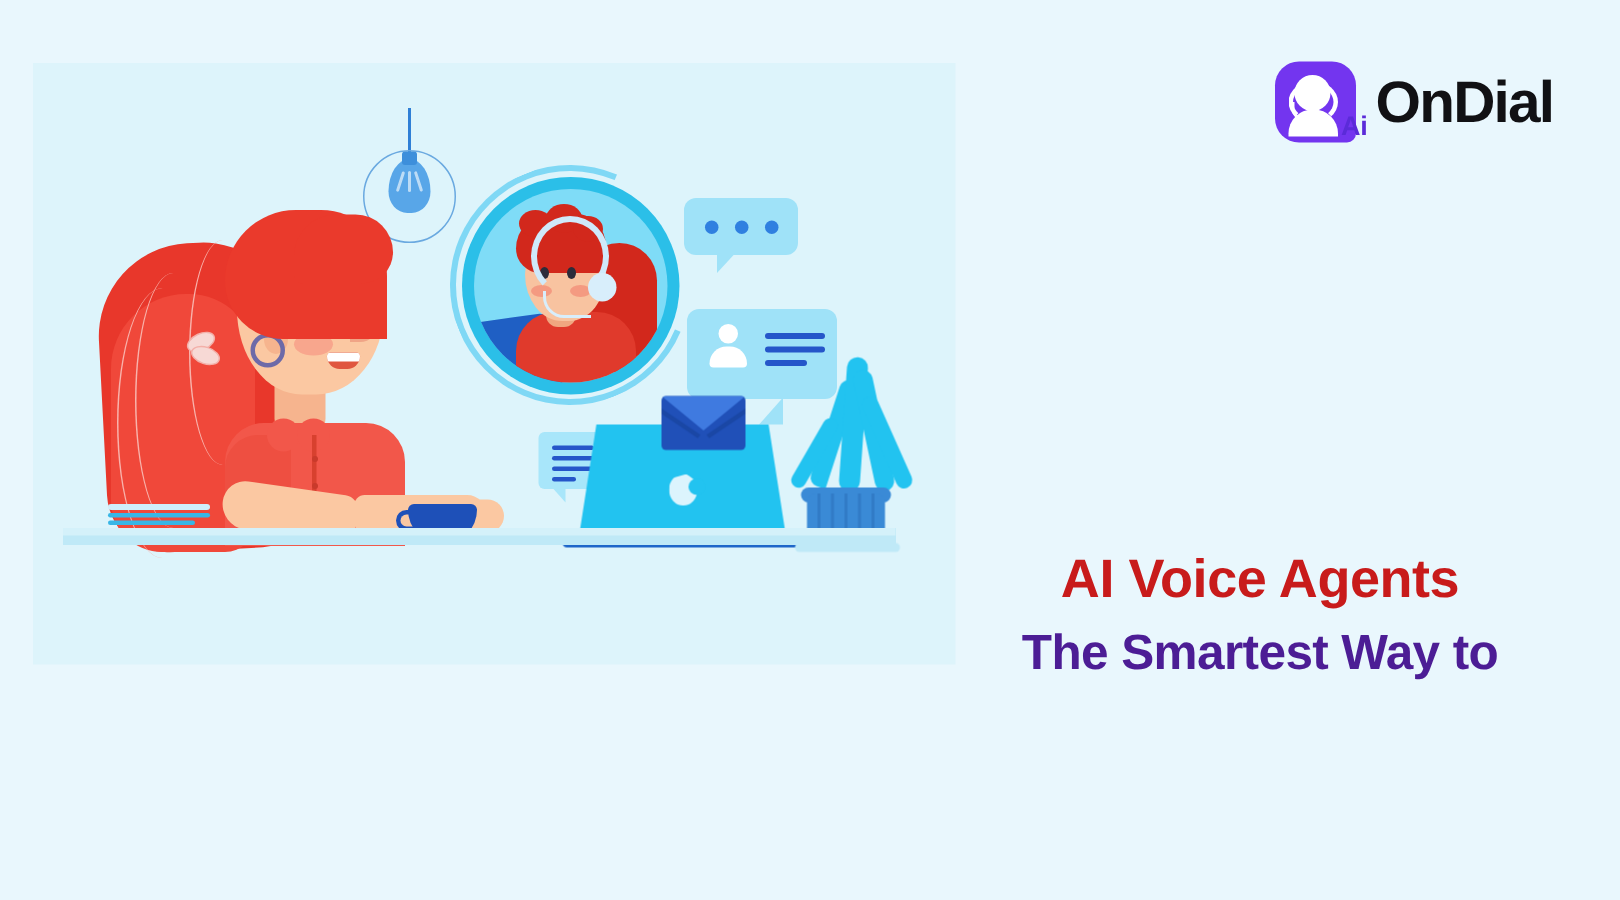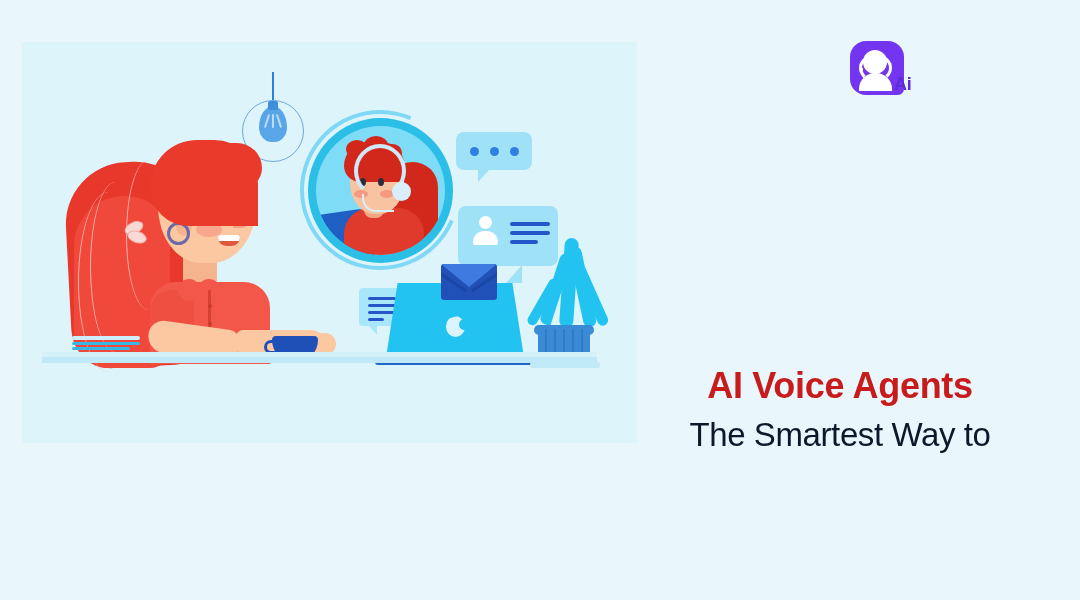--- a/index.html
+++ b/index.html
@@ -776,22 +776,22 @@
   }
   .hl-1 {
     font-size: 36px;
     font-weight: bold;
     color: #c81b1b;
     line-height: 1.28;
     letter-spacing: -.3px;
   }
   .hl-2 {
     font-size: 33px;
-    font-weight: normal;
-    color: #0f172a;
+    font-weight: bold;
+    color: #4c1d95;
     line-height: 1.33;
     letter-spacing: -.4px;
     margin-top: 4px;
   }
 </style>
 </head>
 <body>
 
 <div class="banner">
 
@@ -950,20 +950,21 @@
   <div class="logo">
     <div class="logo-mark">
       <div class="logo-square"></div>
       <div class="logo-shoulders"></div>
       <div class="logo-head"></div>
       <div class="logo-hs-band"></div>
       <div class="logo-hs-mic"></div>
       <div class="logo-hs-tip"></div>
       <div class="logo-ai">Ai</div>
     </div>
+    <div class="logo-word">OnDial</div>
   </div>
 
   <div class="headline">
     <div class="hl-1">AI Voice Agents</div>
     <div class="hl-2">The Smartest Way to</div>
   </div>
 
 </div>
 
 </body></html>

